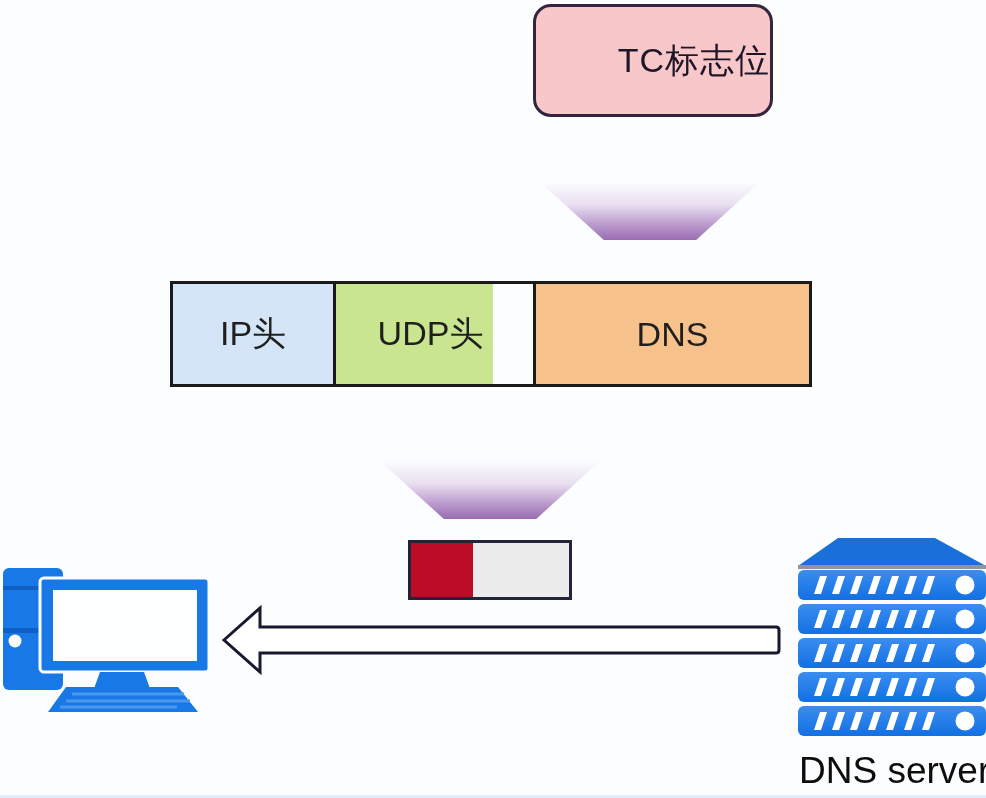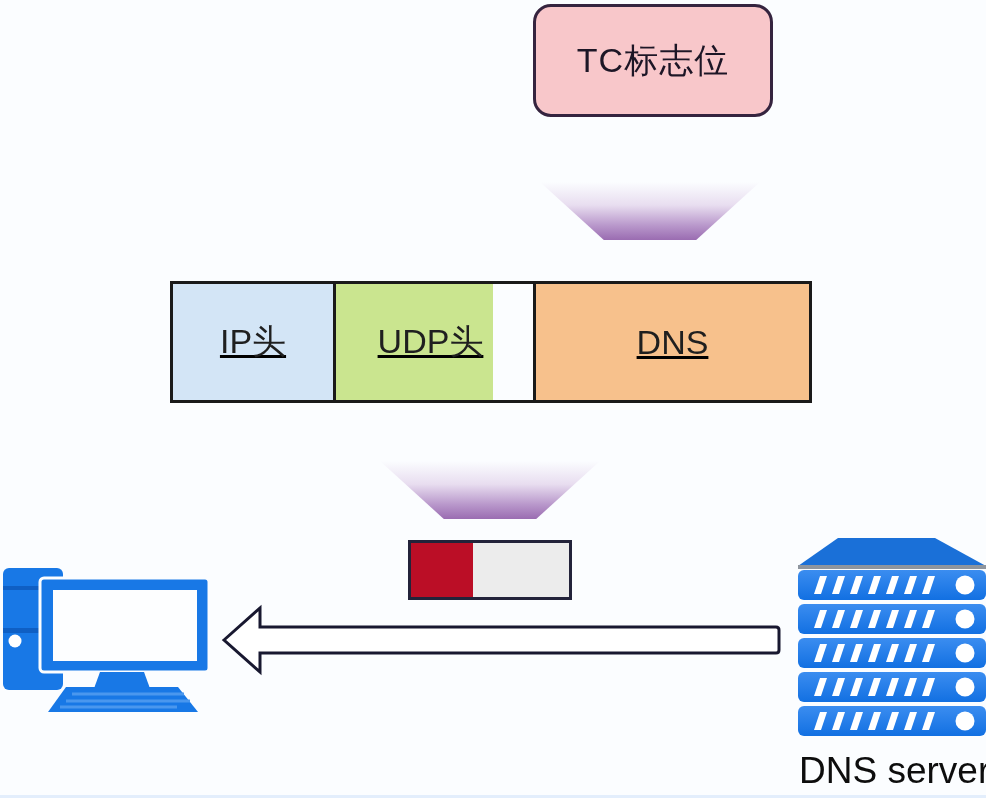--- a/index.html
+++ b/index.html
@@ -10,44 +10,43 @@
     overflow: hidden;
   }
   .stage { position: relative; width: 986px; height: 798px; }
 
   
   .tc-box {
     position: absolute; left: 533px; top: 4px;
     width: 240px; height: 113px;
     border: 3px solid #35243f; border-radius: 18px;
     box-sizing: border-box;
-    display: flex; align-items: center; justify-content: center;
+    display: flex; align-items: center; justify-content: flex-end;
     font-size: 34px; color: #1d1626; letter-spacing: 1px;
   }
 
   
   .funnel {
     position: absolute; width: 220px; height: 58px;
     background: linear-gradient(180deg,
       rgba(255,255,255,0) 0%,
       rgba(209,183,221,0.45) 40%,
       rgba(173,134,194,0.85) 75%,
       #9a6cb1 100%);
     clip-path: polygon(0% 0%, 100% 0%, 71% 100%, 29% 100%);
   }
   .funnel-1 { left: 540px; top: 182px; }
   .funnel-2 { left: 380px; top: 461px; }
 
   
   .packet {
     position: absolute; left: 170px; top: 281px;
-    width: 642px; height: 122px;
+    width: 642px; height: 106px;
     border: 3px solid #1a1a1a; box-sizing: border-box;
     display: flex;
-    text-decoration: underline;
   }
   .packet .seg {
     display: flex; align-items: center; justify-content: center;
     font-size: 34px; color: #1f1f1f; box-sizing: border-box;
     height: 100%;
   }
   .seg-ip  { width: 160px; }
   .seg-udp { width: 160px; border-left: 3px solid #1a1a1a; }
   .seg-dns { flex: 1; border-left: 3px solid #1a1a1a; margin-left: 40px; }
 

